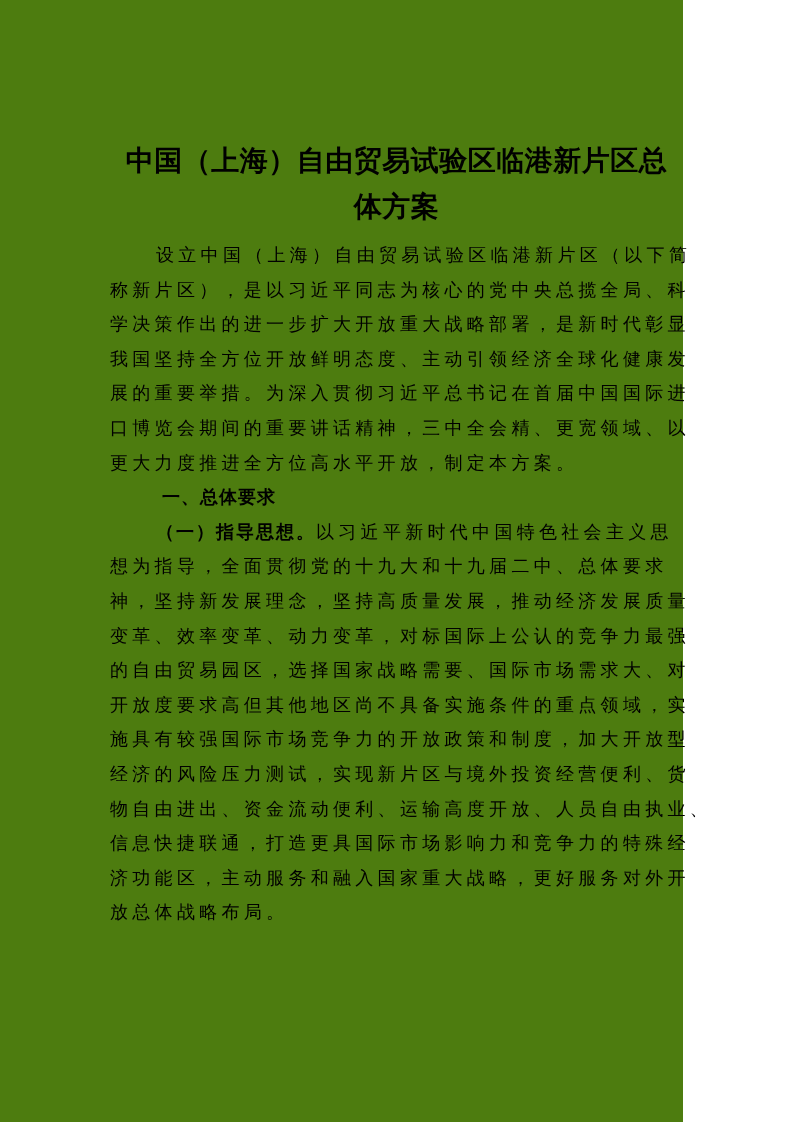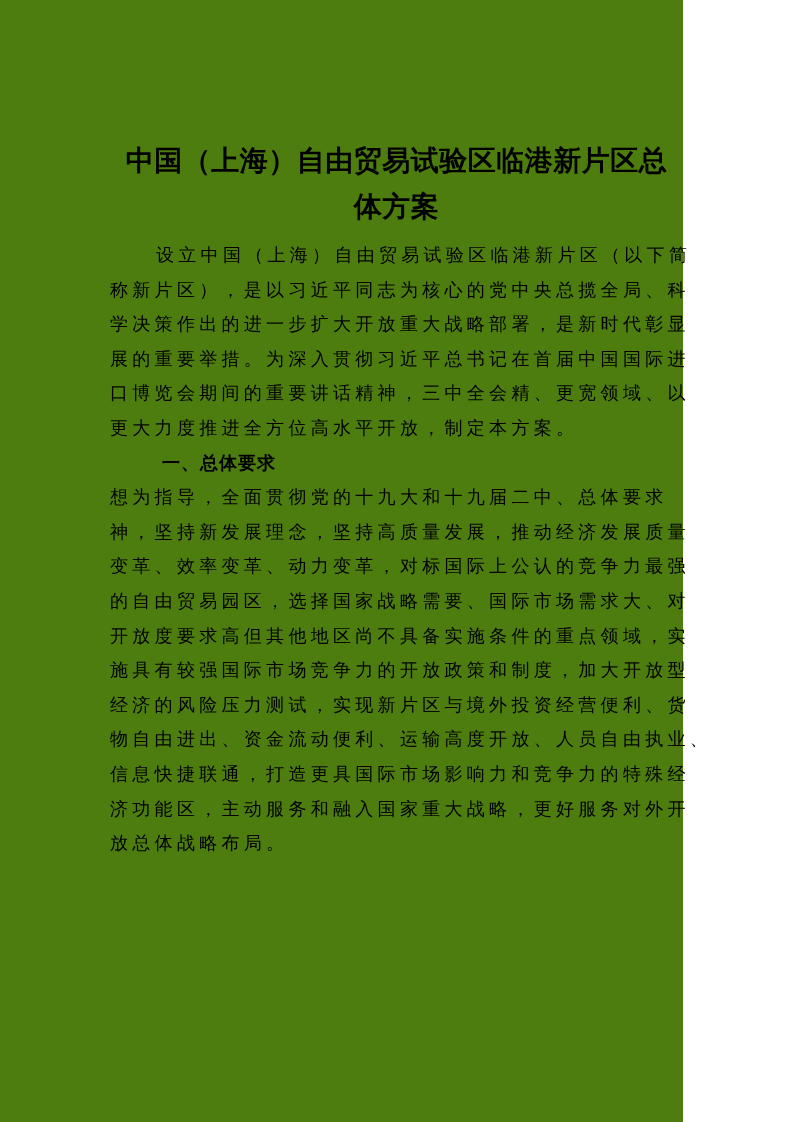--- a/index.html
+++ b/index.html
@@ -25,28 +25,30 @@
   <div class="title">
     <span class="tline">中国（上海）自由贸易试验区临港新片区总</span>
     <span class="tline">体方案</span>
   </div>
 
   <div class="body">
     <div>
       <span class="line indent">设立中国（上海）自由贸易试验区临港新片区（以下简</span>
       <span class="line">称新片区），是以习近平同志为核心的党中央总揽全局、科</span>
       <span class="line">学决策作出的进一步扩大开放重大战略部署，是新时代彰显</span>
+      <span class="line">我国坚持全方位开放鲜明态度、主动引领经济全球化健康发</span>
       <span class="line">展的重要举措。为深入贯彻习近平总书记在首届中国国际进</span>
       <span class="line">口博览会期间的重要讲话精神，三中全会精、更宽领域、以</span>
       <span class="line">更大力度推进全方位高水平开放，制定本方案。</span>
     </div>
 
     <span class="line heading">一、总体要求</span>
 
     <div>
+      <span class="line indent"><span class="sub-lead">（一）指导思想。</span><span>以习近平新时代中国特色社会主义思</span></span>
       <span class="line">想为指导，全面贯彻党的十九大和十九届二中、总体要求</span>
       <span class="line">神，坚持新发展理念，坚持高质量发展，推动经济发展质量</span>
       <span class="line">变革、效率变革、动力变革，对标国际上公认的竞争力最强</span>
       <span class="line">的自由贸易园区，选择国家战略需要、国际市场需求大、对</span>
       <span class="line">开放度要求高但其他地区尚不具备实施条件的重点领域，实</span>
       <span class="line">施具有较强国际市场竞争力的开放政策和制度，加大开放型</span>
       <span class="line">经济的风险压力测试，实现新片区与境外投资经营便利、货</span>
       <span class="line">物自由进出、资金流动便利、运输高度开放、人员自由执业、</span>
       <span class="line">信息快捷联通，打造更具国际市场影响力和竞争力的特殊经</span>
       <span class="line">济功能区，主动服务和融入国家重大战略，更好服务对外开</span>

